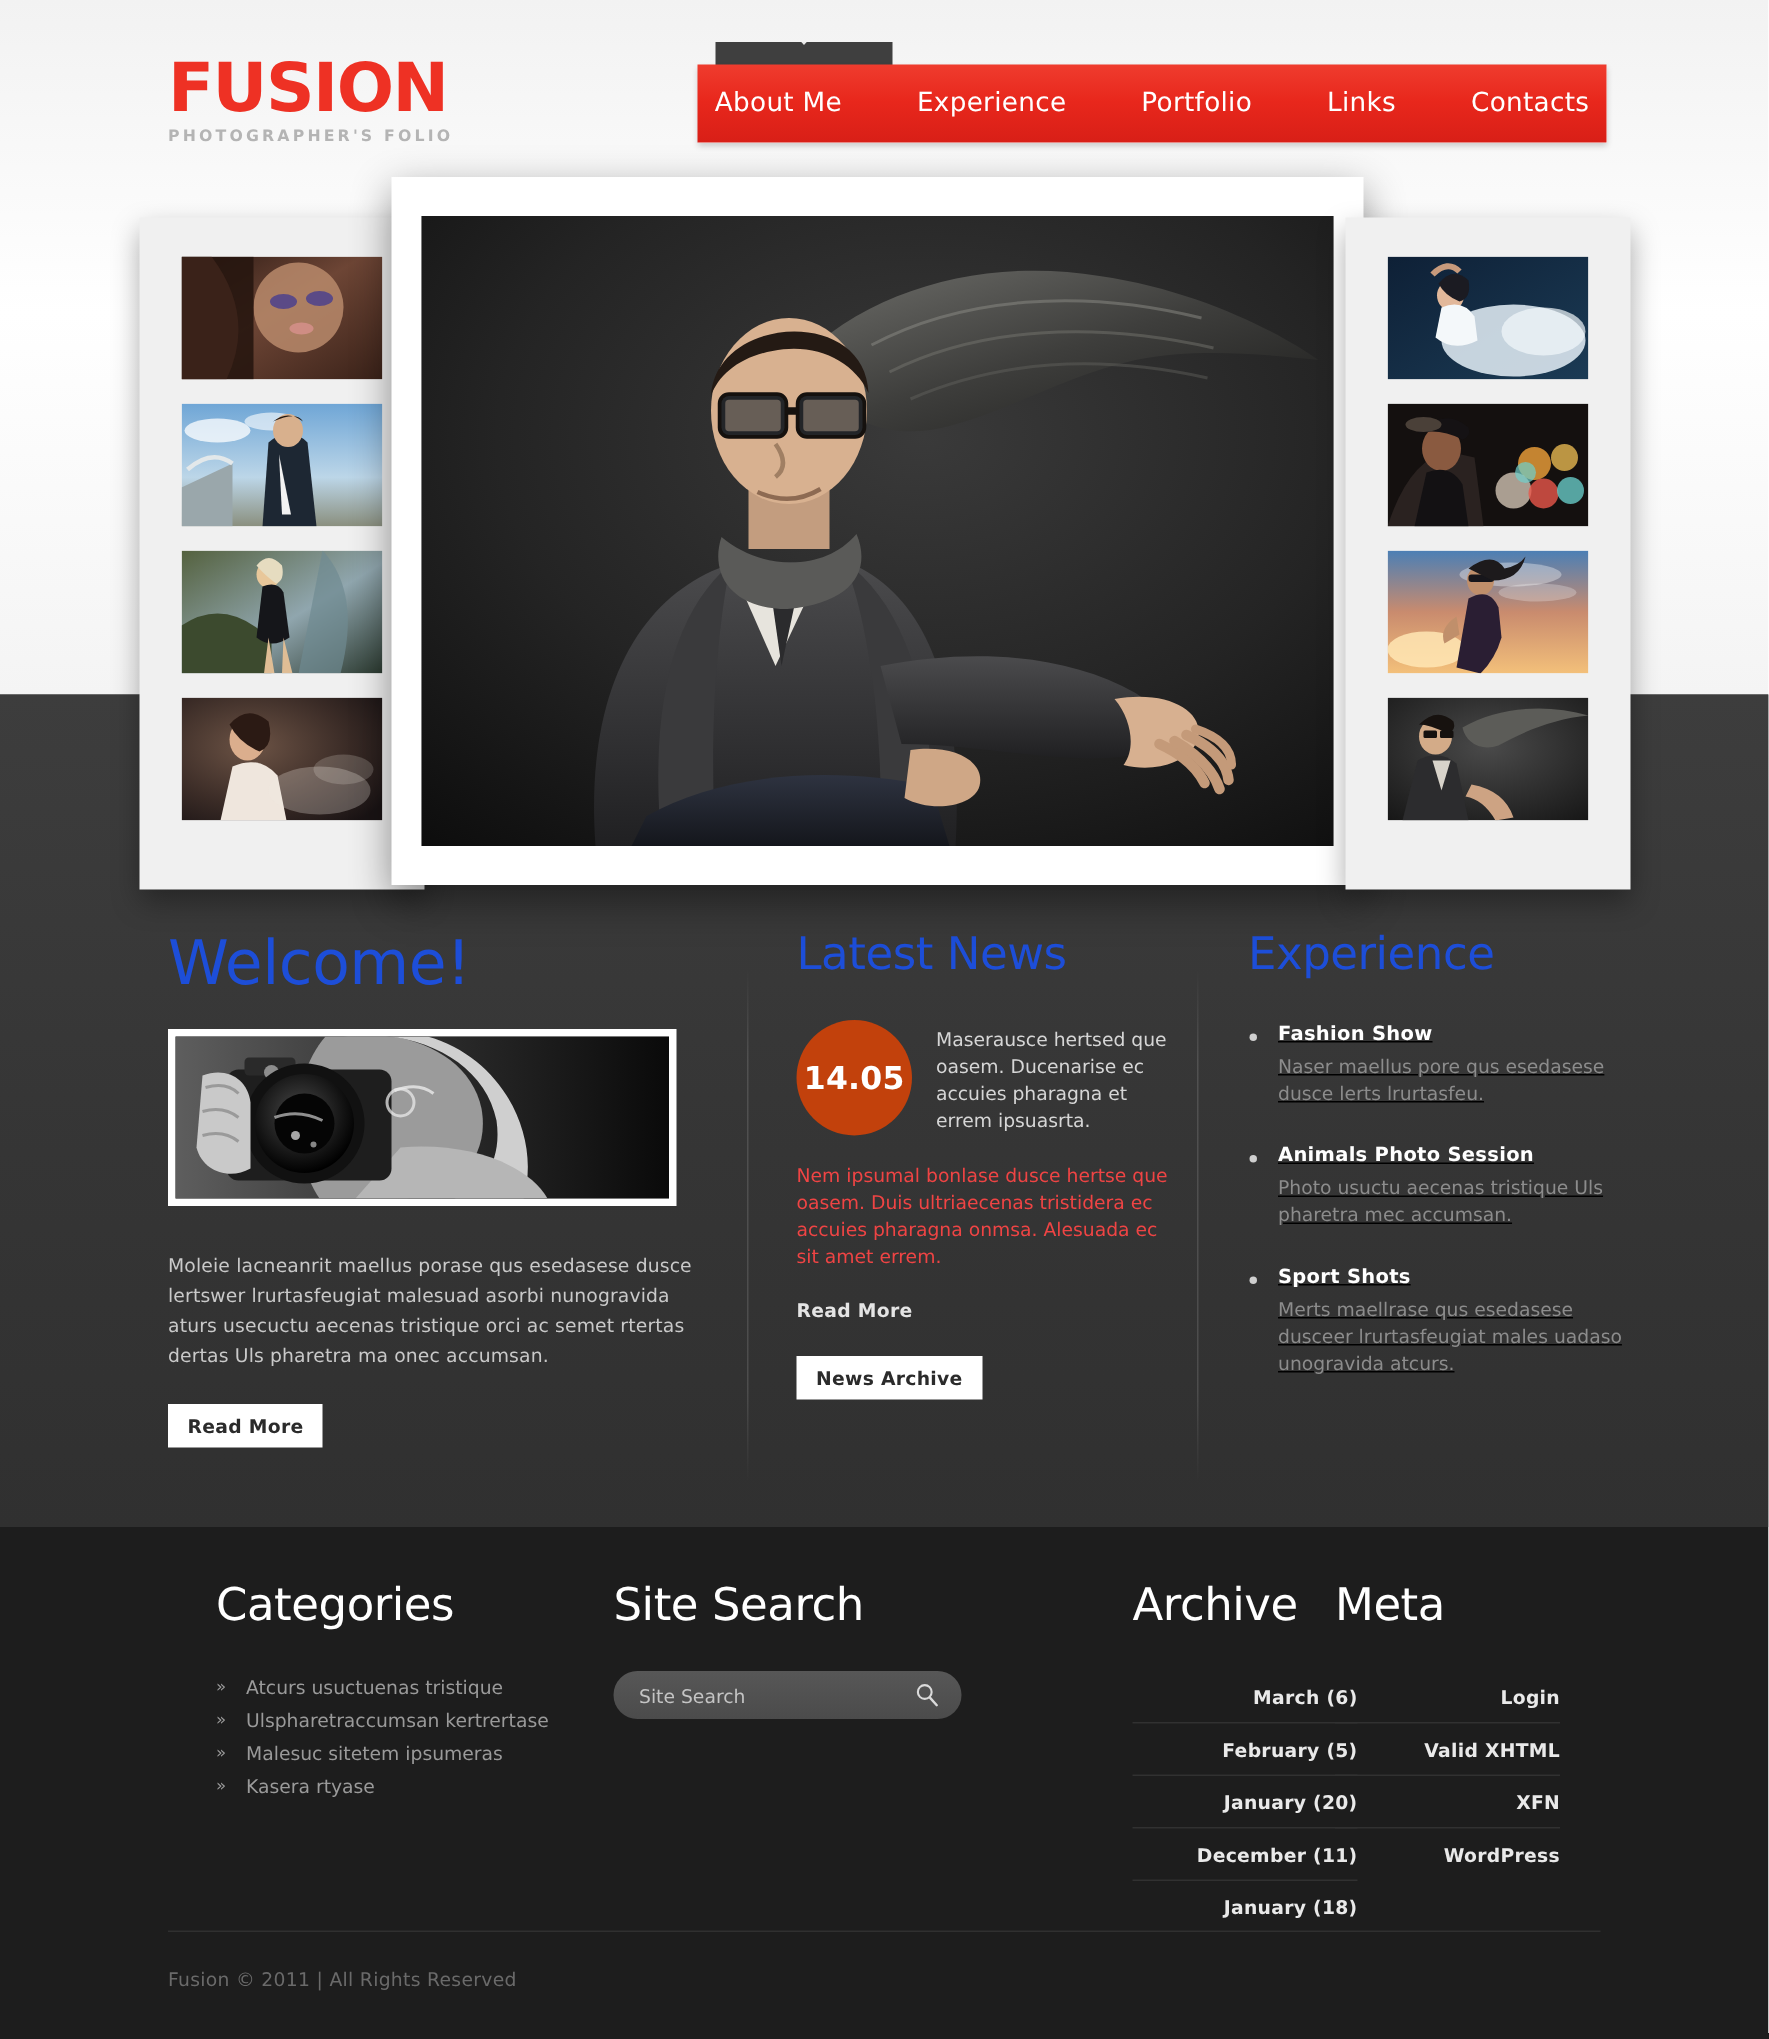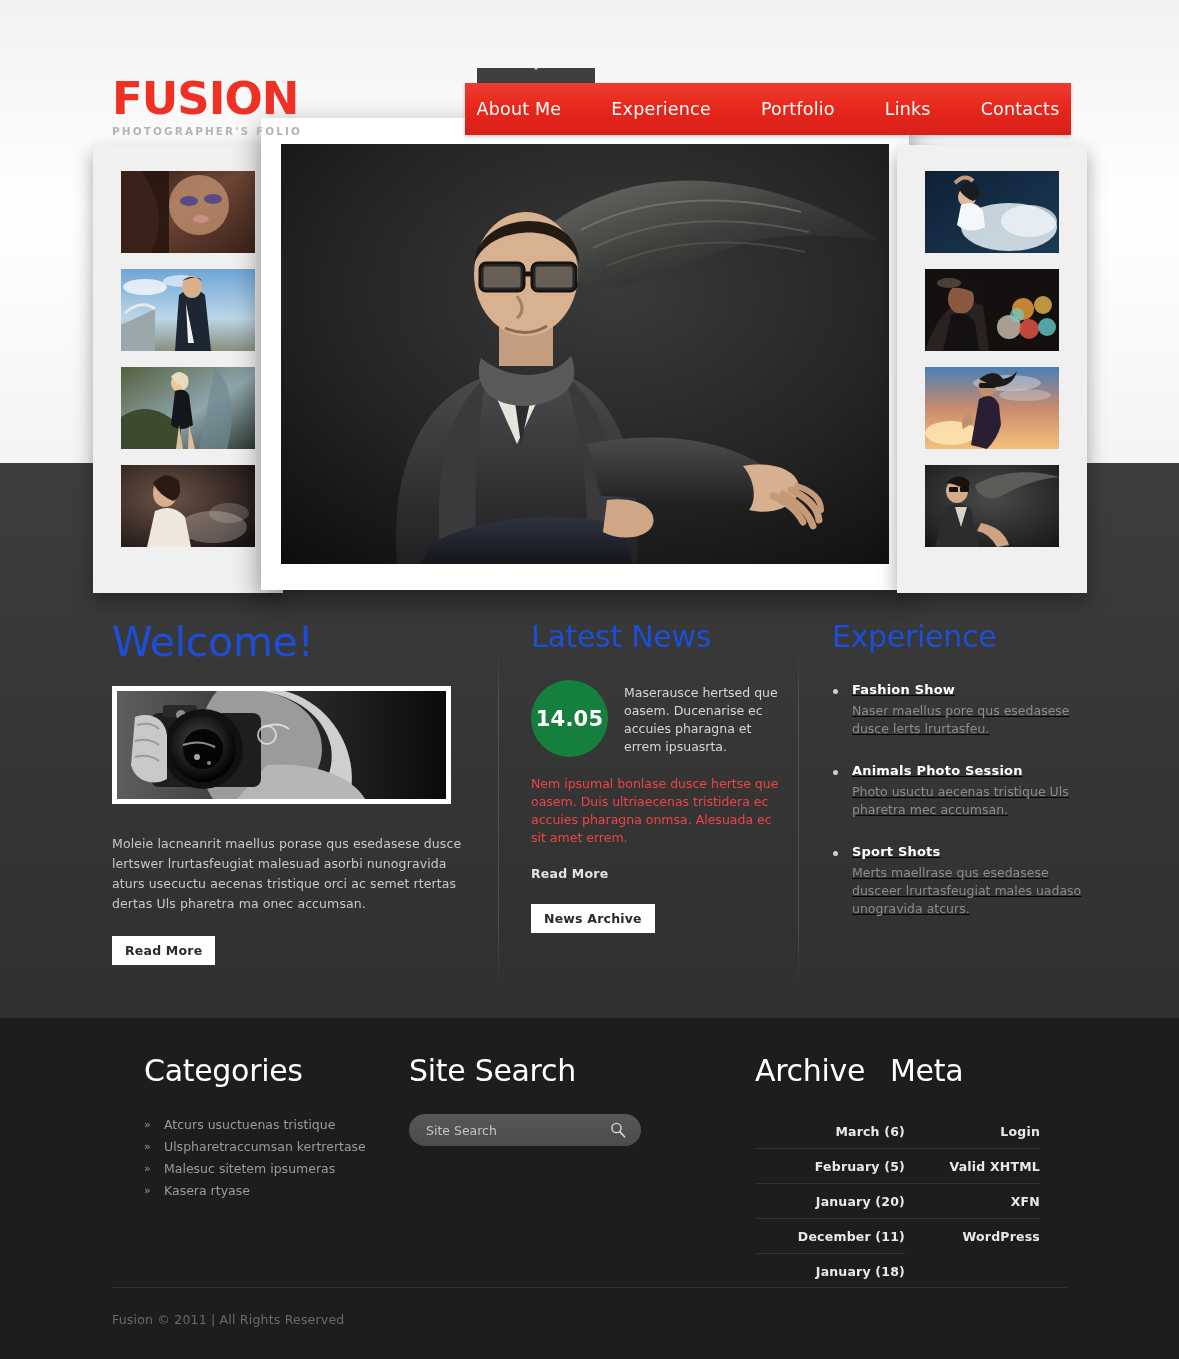--- a/index.html
+++ b/index.html
@@ -25,21 +25,21 @@
     background: #3b3b3b;
     background-image: linear-gradient(180deg,#3d3d3d 0%,#353535 55%,#303030 100%);
   }
   
   .band-footer {
     position: absolute; left: 0; top: 1018px; width: 1179px; height: 341px;
     background: #1d1d1d;
   }
 
   
-  .header { position: absolute; left: 0; top: 0; width: 1179px; height: 120px; z-index: 40; margin-top: 40px; }
+  .header { position: absolute; left: 0; top: 0; width: 1179px; height: 120px; z-index: 40; }
   .logo-wrap { position: absolute; left: 112px; top: 36px; }
   .logo-text {
     font-family: "DejaVu Sans", sans-serif;
     font-size: 45px; font-weight: 700; letter-spacing: -1px;
     color: #ee3124; line-height: 46px;
   }
   .logo-sub {
     font-size: 10.5px; letter-spacing: 2.1px; color: #b4b4b4;
     margin-top: 3px; font-weight: 700;
   }
@@ -133,21 +133,21 @@
   .btn-white {
     display: inline-block; background: #ffffff; color: #2b2b2b;
     font-size: 12.5px; font-weight: 700; padding: 7px 13px 7px 13px;
     margin-top: 22px; letter-spacing: .2px;
   }
 
   
   .news-top { display: flex; gap: 16px; margin-bottom: 18px; }
   .news-date {
     flex: 0 0 auto; width: 77px; height: 77px; border-radius: 50%;
-    background: #15803d; color: #fff; display: flex; align-items: center;
+    background: #c2410c; color: #fff; display: flex; align-items: center;
     justify-content: center; font-size: 21px; font-weight: 700; letter-spacing: .2px;
   }
   .news-lead { color: #d6d6d6; font-size: 12.5px; line-height: 18px; padding-top: 4px; }
   .news-body { color: #ef4444; font-size: 12.5px; line-height: 18px; margin-bottom: 16px; }
   .link-rm { color: #e4e4e4; font-size: 12.5px; font-weight: 700; letter-spacing: .2px; }
 
   
   ul.exp { list-style: none; text-decoration: underline; }
   ul.exp li { position: relative; padding-left: 20px; margin-bottom: 25px; }
   ul.exp li .dot {

